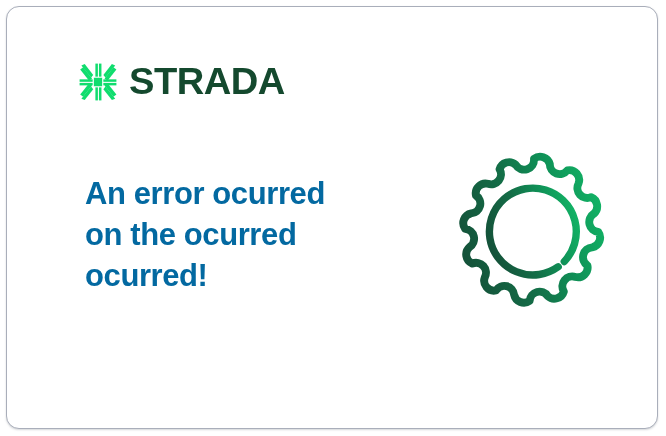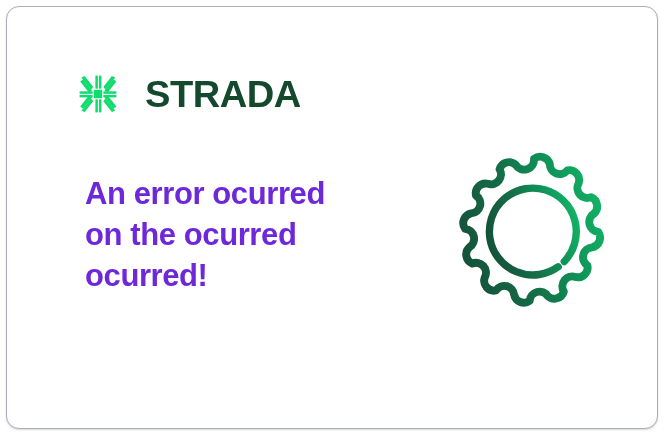--- a/index.html
+++ b/index.html
@@ -34,24 +34,23 @@
     border-radius: 13px;
     box-sizing: border-box;
     box-shadow: 0 1px 2px rgba(100,106,120,0.28);
     overflow: hidden;
   }
 
   
   .brand {
     position: absolute;
     left: 72px;
-    top: 68px;
+    top: 56px;
     display: flex;
-    align-items: center;
-    gap: 28px;
+    gap: 12px;
   }
   .brand-mark {
     width: 38px;
     height: 38px;
     display: block;
     flex: 0 0 auto;
   }
   .brand-word {
     font-family: "Liberation Sans", sans-serif;
     font-size: 37px;
@@ -68,21 +67,21 @@
   .message {
     position: absolute;
     left: 78px;
     top: 166px;
     width: 300px;
     font-family: "Liberation Sans", sans-serif;
     font-size: 31px;
     line-height: 41px;
     font-weight: bold;
     letter-spacing: -0.4px;
-    color: #6d28d9;
+    color: #0369a1;
   }
 
   
   .gear {
     position: absolute;
     left: 448px;
     top: 144px;
     width: 158px;
     height: 158px;
     display: block;

